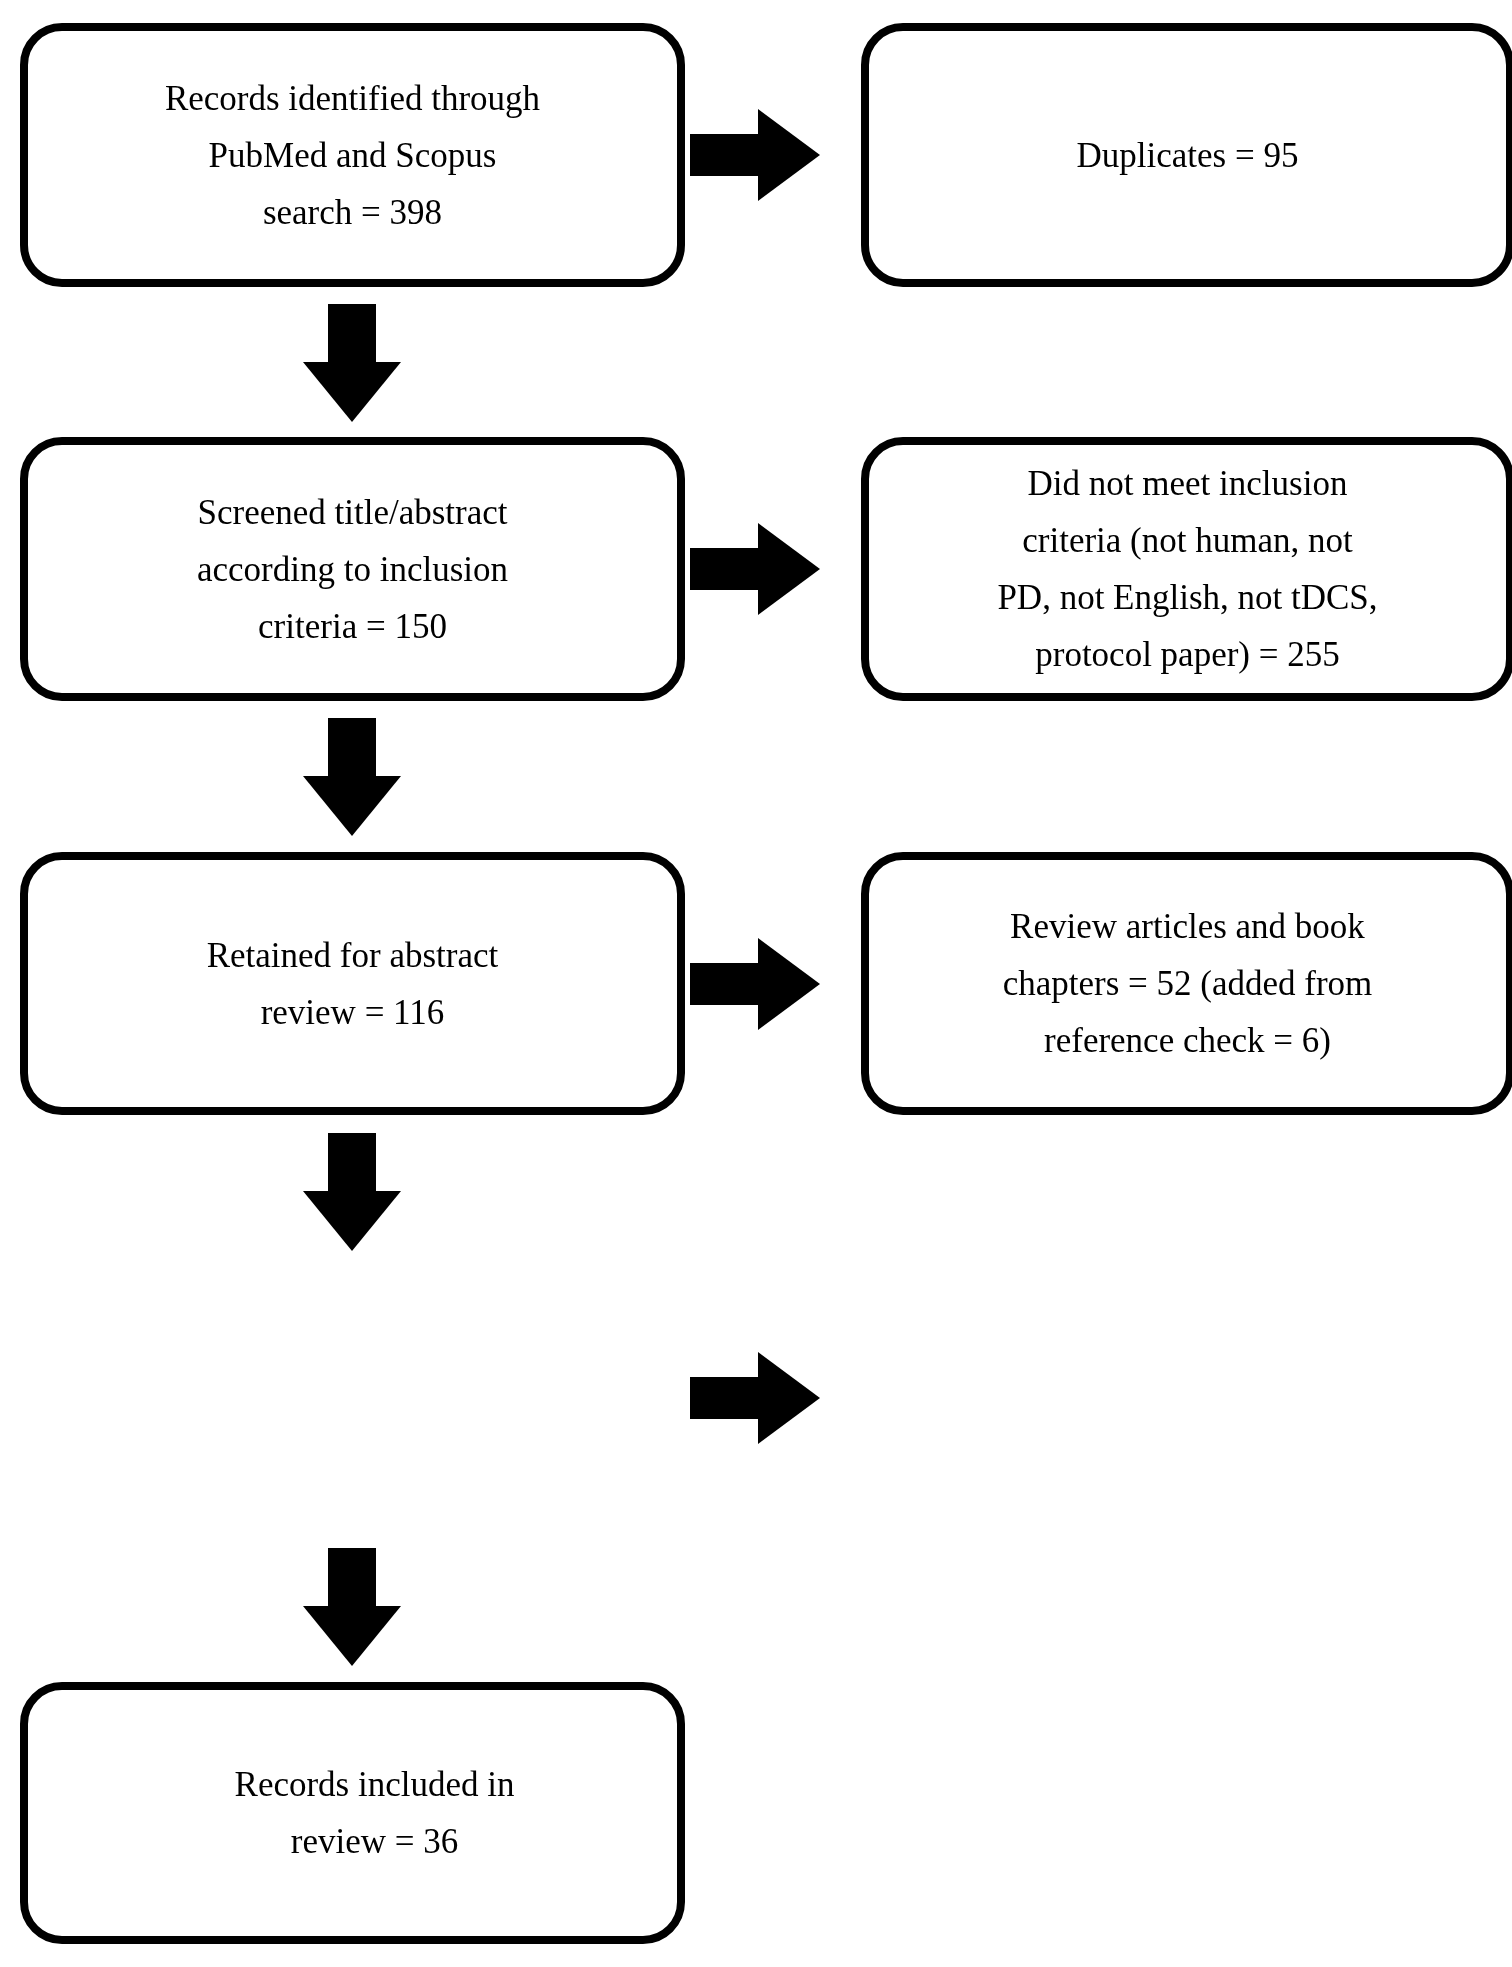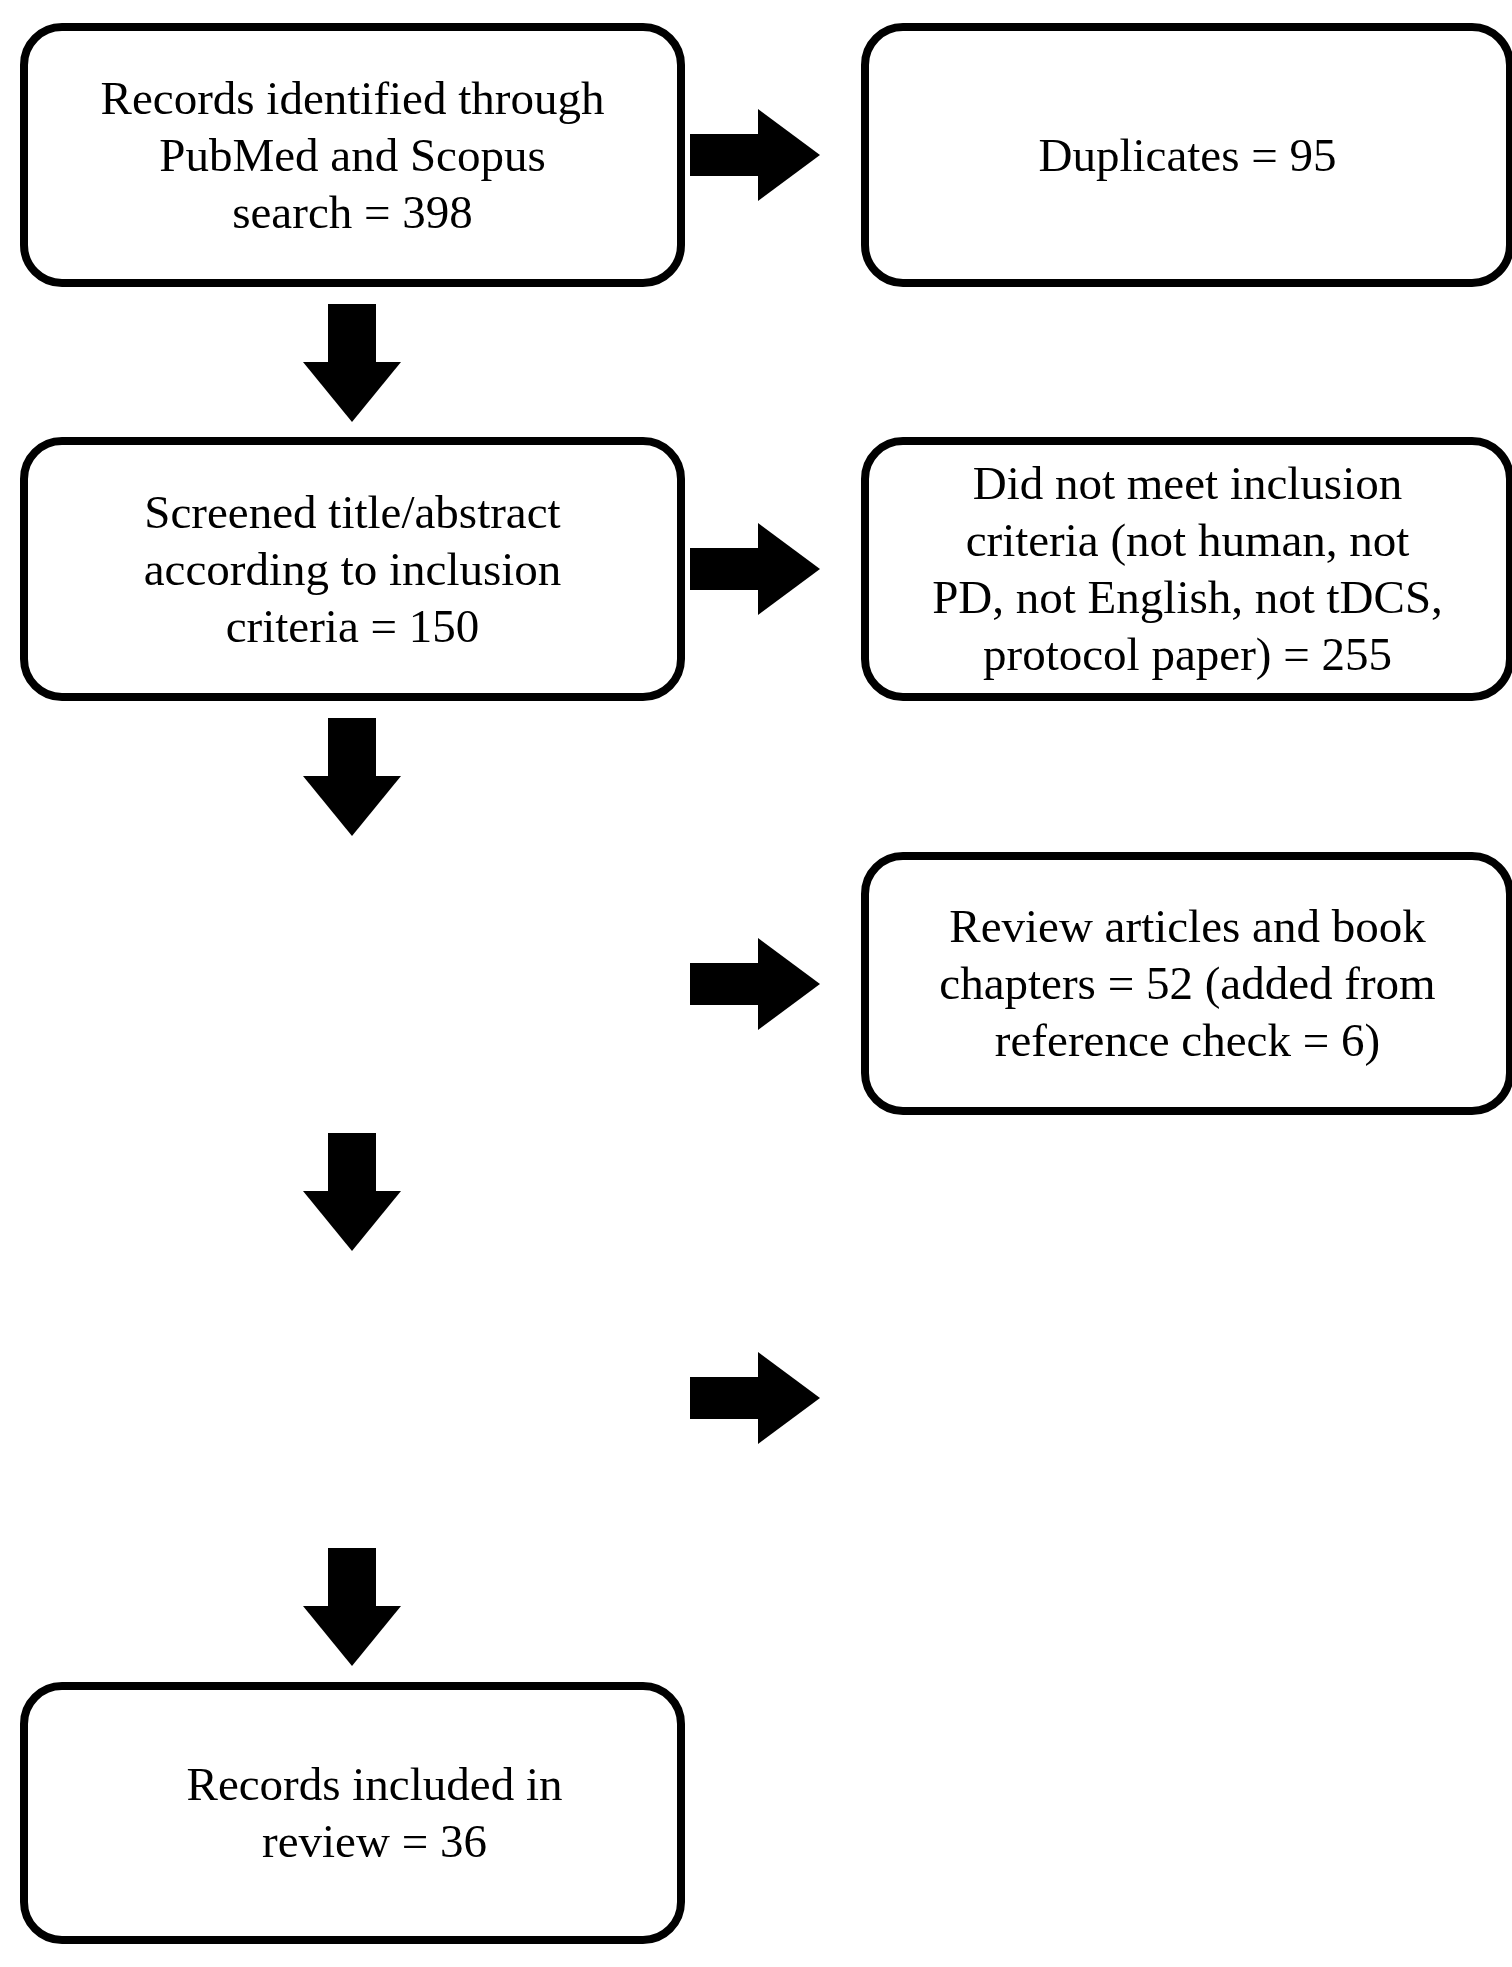--- a/index.html
+++ b/index.html
@@ -18,21 +18,21 @@
   .box {
     position: absolute;
     box-sizing: border-box;
     border: 8px solid #000000;
     border-radius: 42px;
     background: #ffffff;
     display: flex;
     align-items: center;
     justify-content: center;
     text-align: center;
-    font-size: 47px;
+    font-size: 35px;
     line-height: 57px;
     white-space: pre;
     letter-spacing: 0px;
   }
   .col-l { left: 20px;  width: 665px; }
   .col-r { left: 861px; width: 653px; }
   .row1 { top: 23px;   height: 264px; }
   .row2 { top: 437px;  height: 264px; }
   .row3 { top: 852px;  height: 263px; }
   .row4 { top: 1267px; height: 263px; }
@@ -86,20 +86,22 @@
   <div class="box col-r row2">Did not meet inclusion
 criteria (not human, not
 PD, not English, not tDCS,
 protocol paper) = 255</div>
 
   <svg class="arrow arrow-down ad2" viewBox="0 0 98 118" preserveAspectRatio="none">
     <rect x="25" y="0" width="48" height="62"></rect>
     <polygon points="0,58 98,58 49,118"></polygon>
   </svg>
 
+  <div class="box col-l row3">Retained for abstract
+review = 116</div>
 
   <svg class="arrow arrow-right ar3" viewBox="0 0 130 92" preserveAspectRatio="none">
     <rect x="0" y="25" width="72" height="42"></rect>
     <polygon points="68,0 130,46 68,92"></polygon>
   </svg>
 
   <div class="box col-r row3">Review articles and book
 chapters = 52 (added from
 reference check = 6)</div>
 

